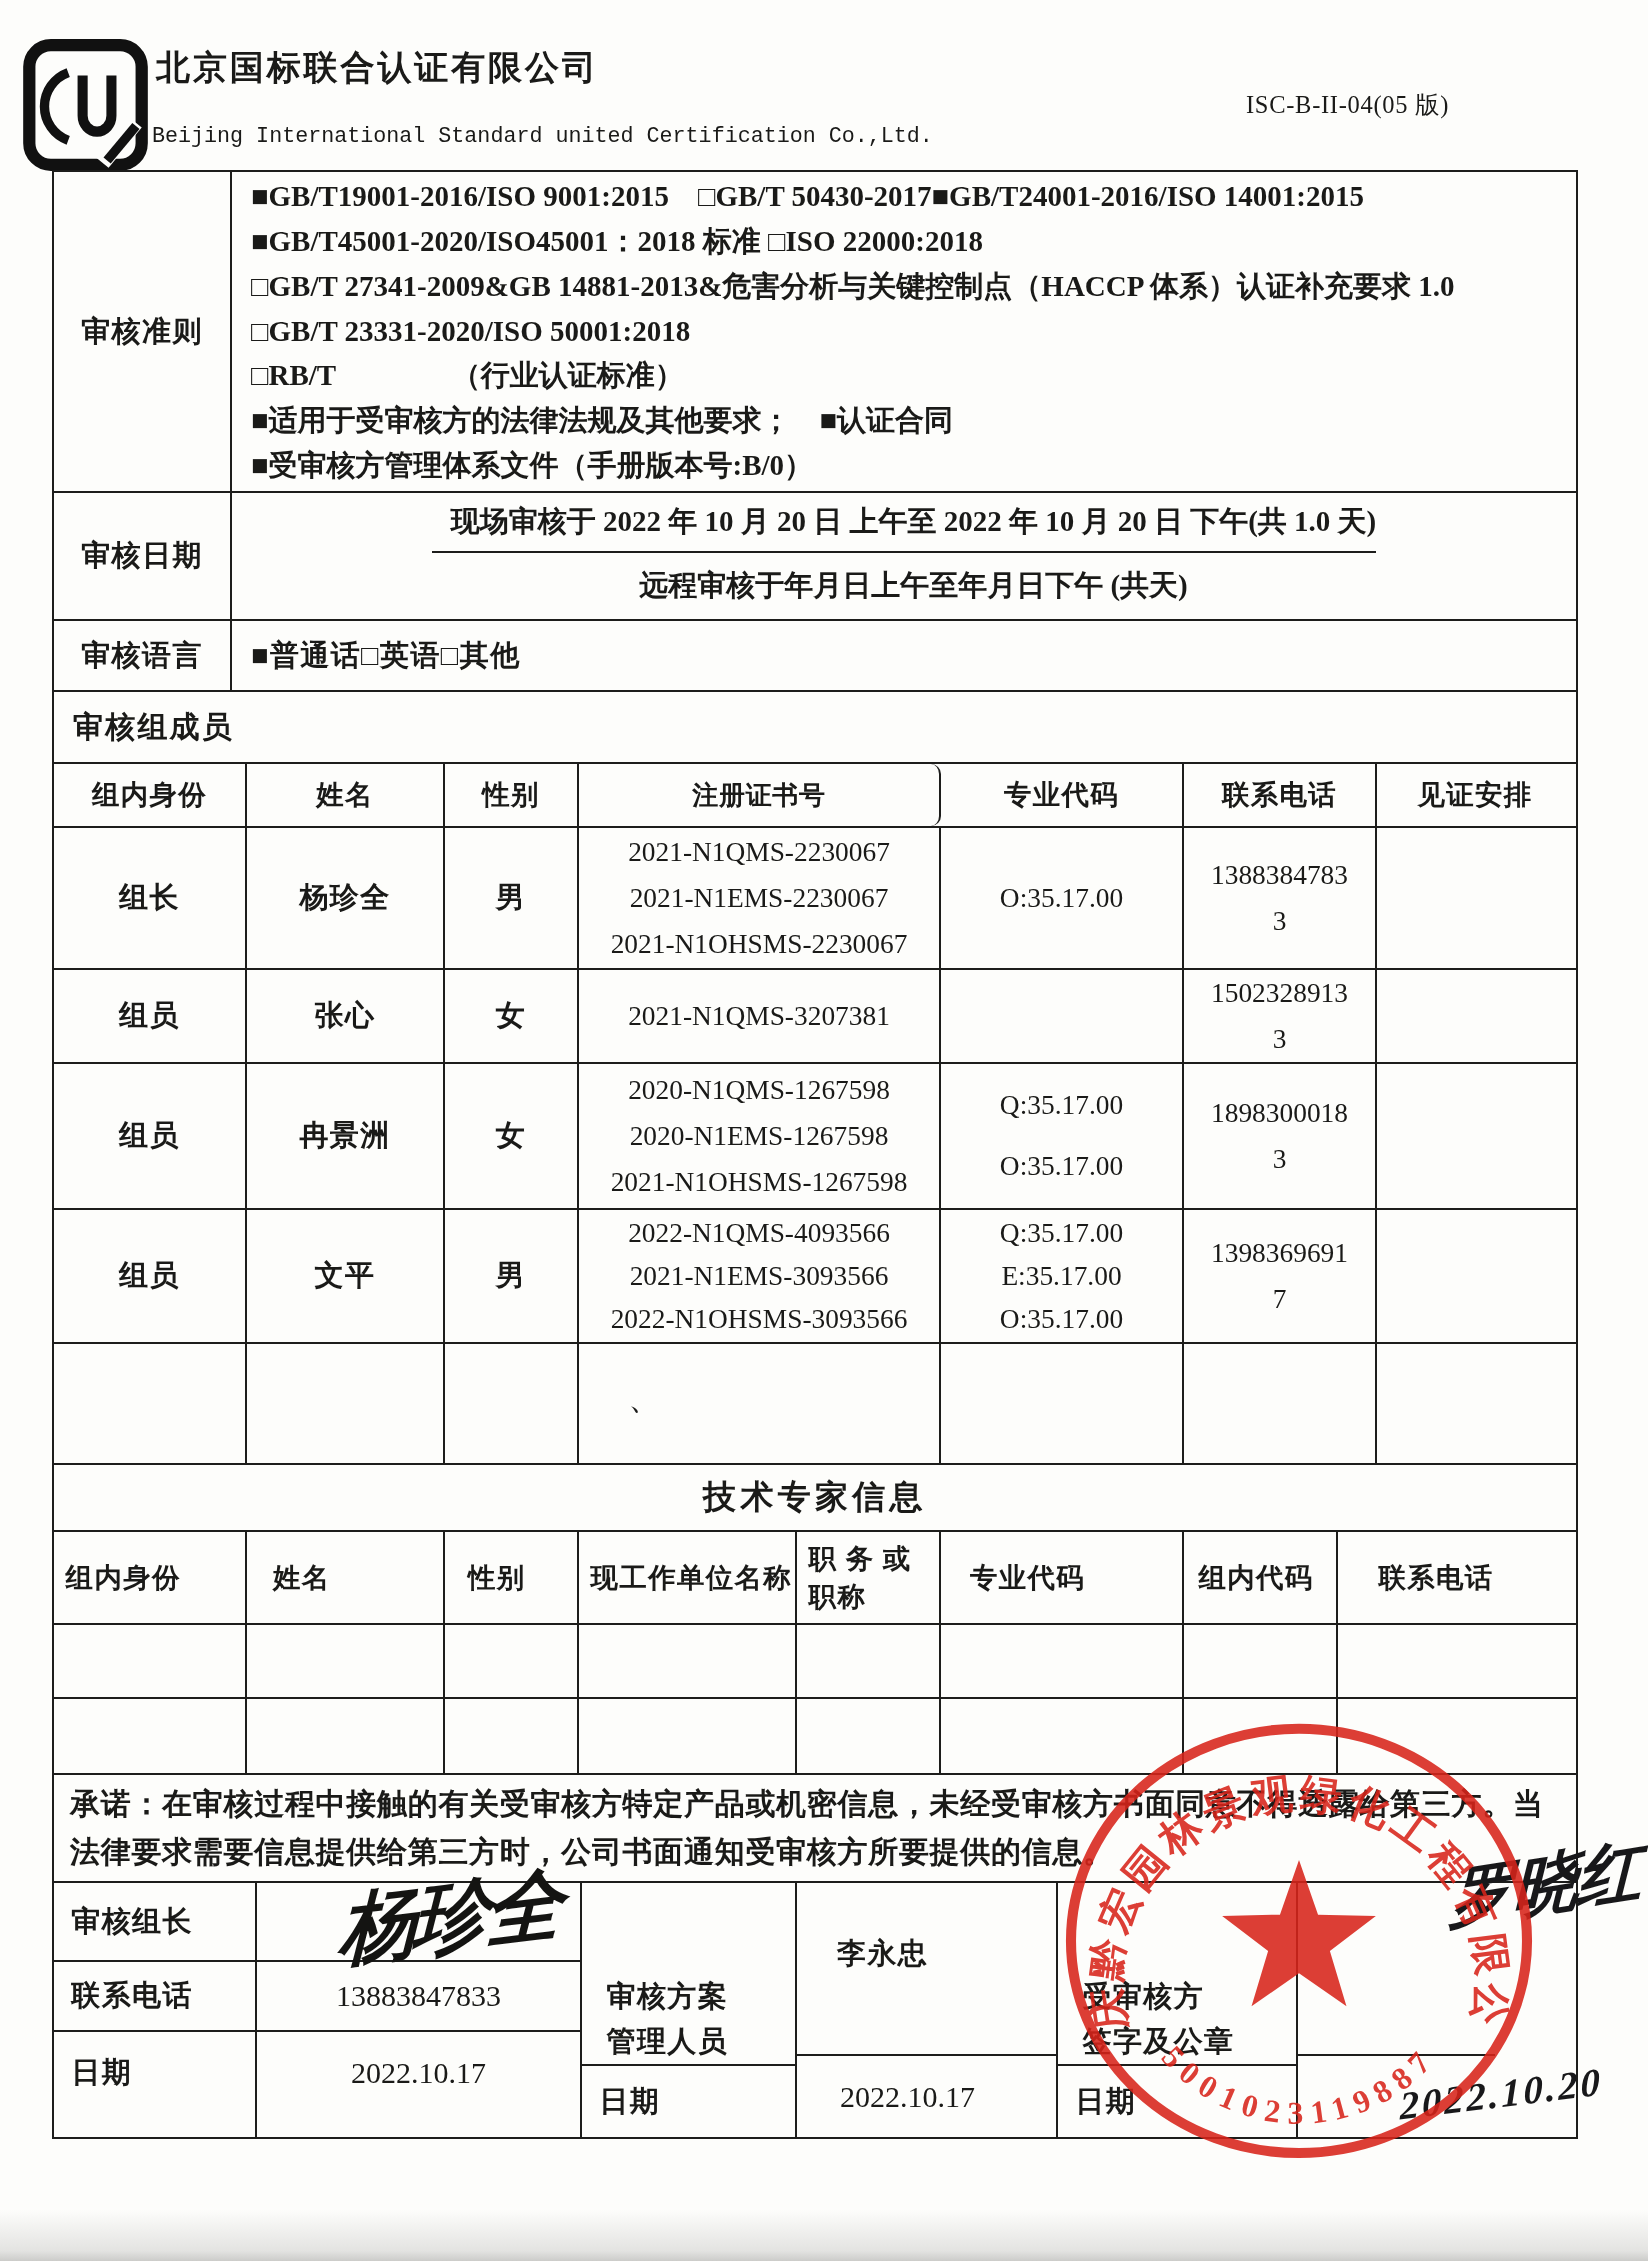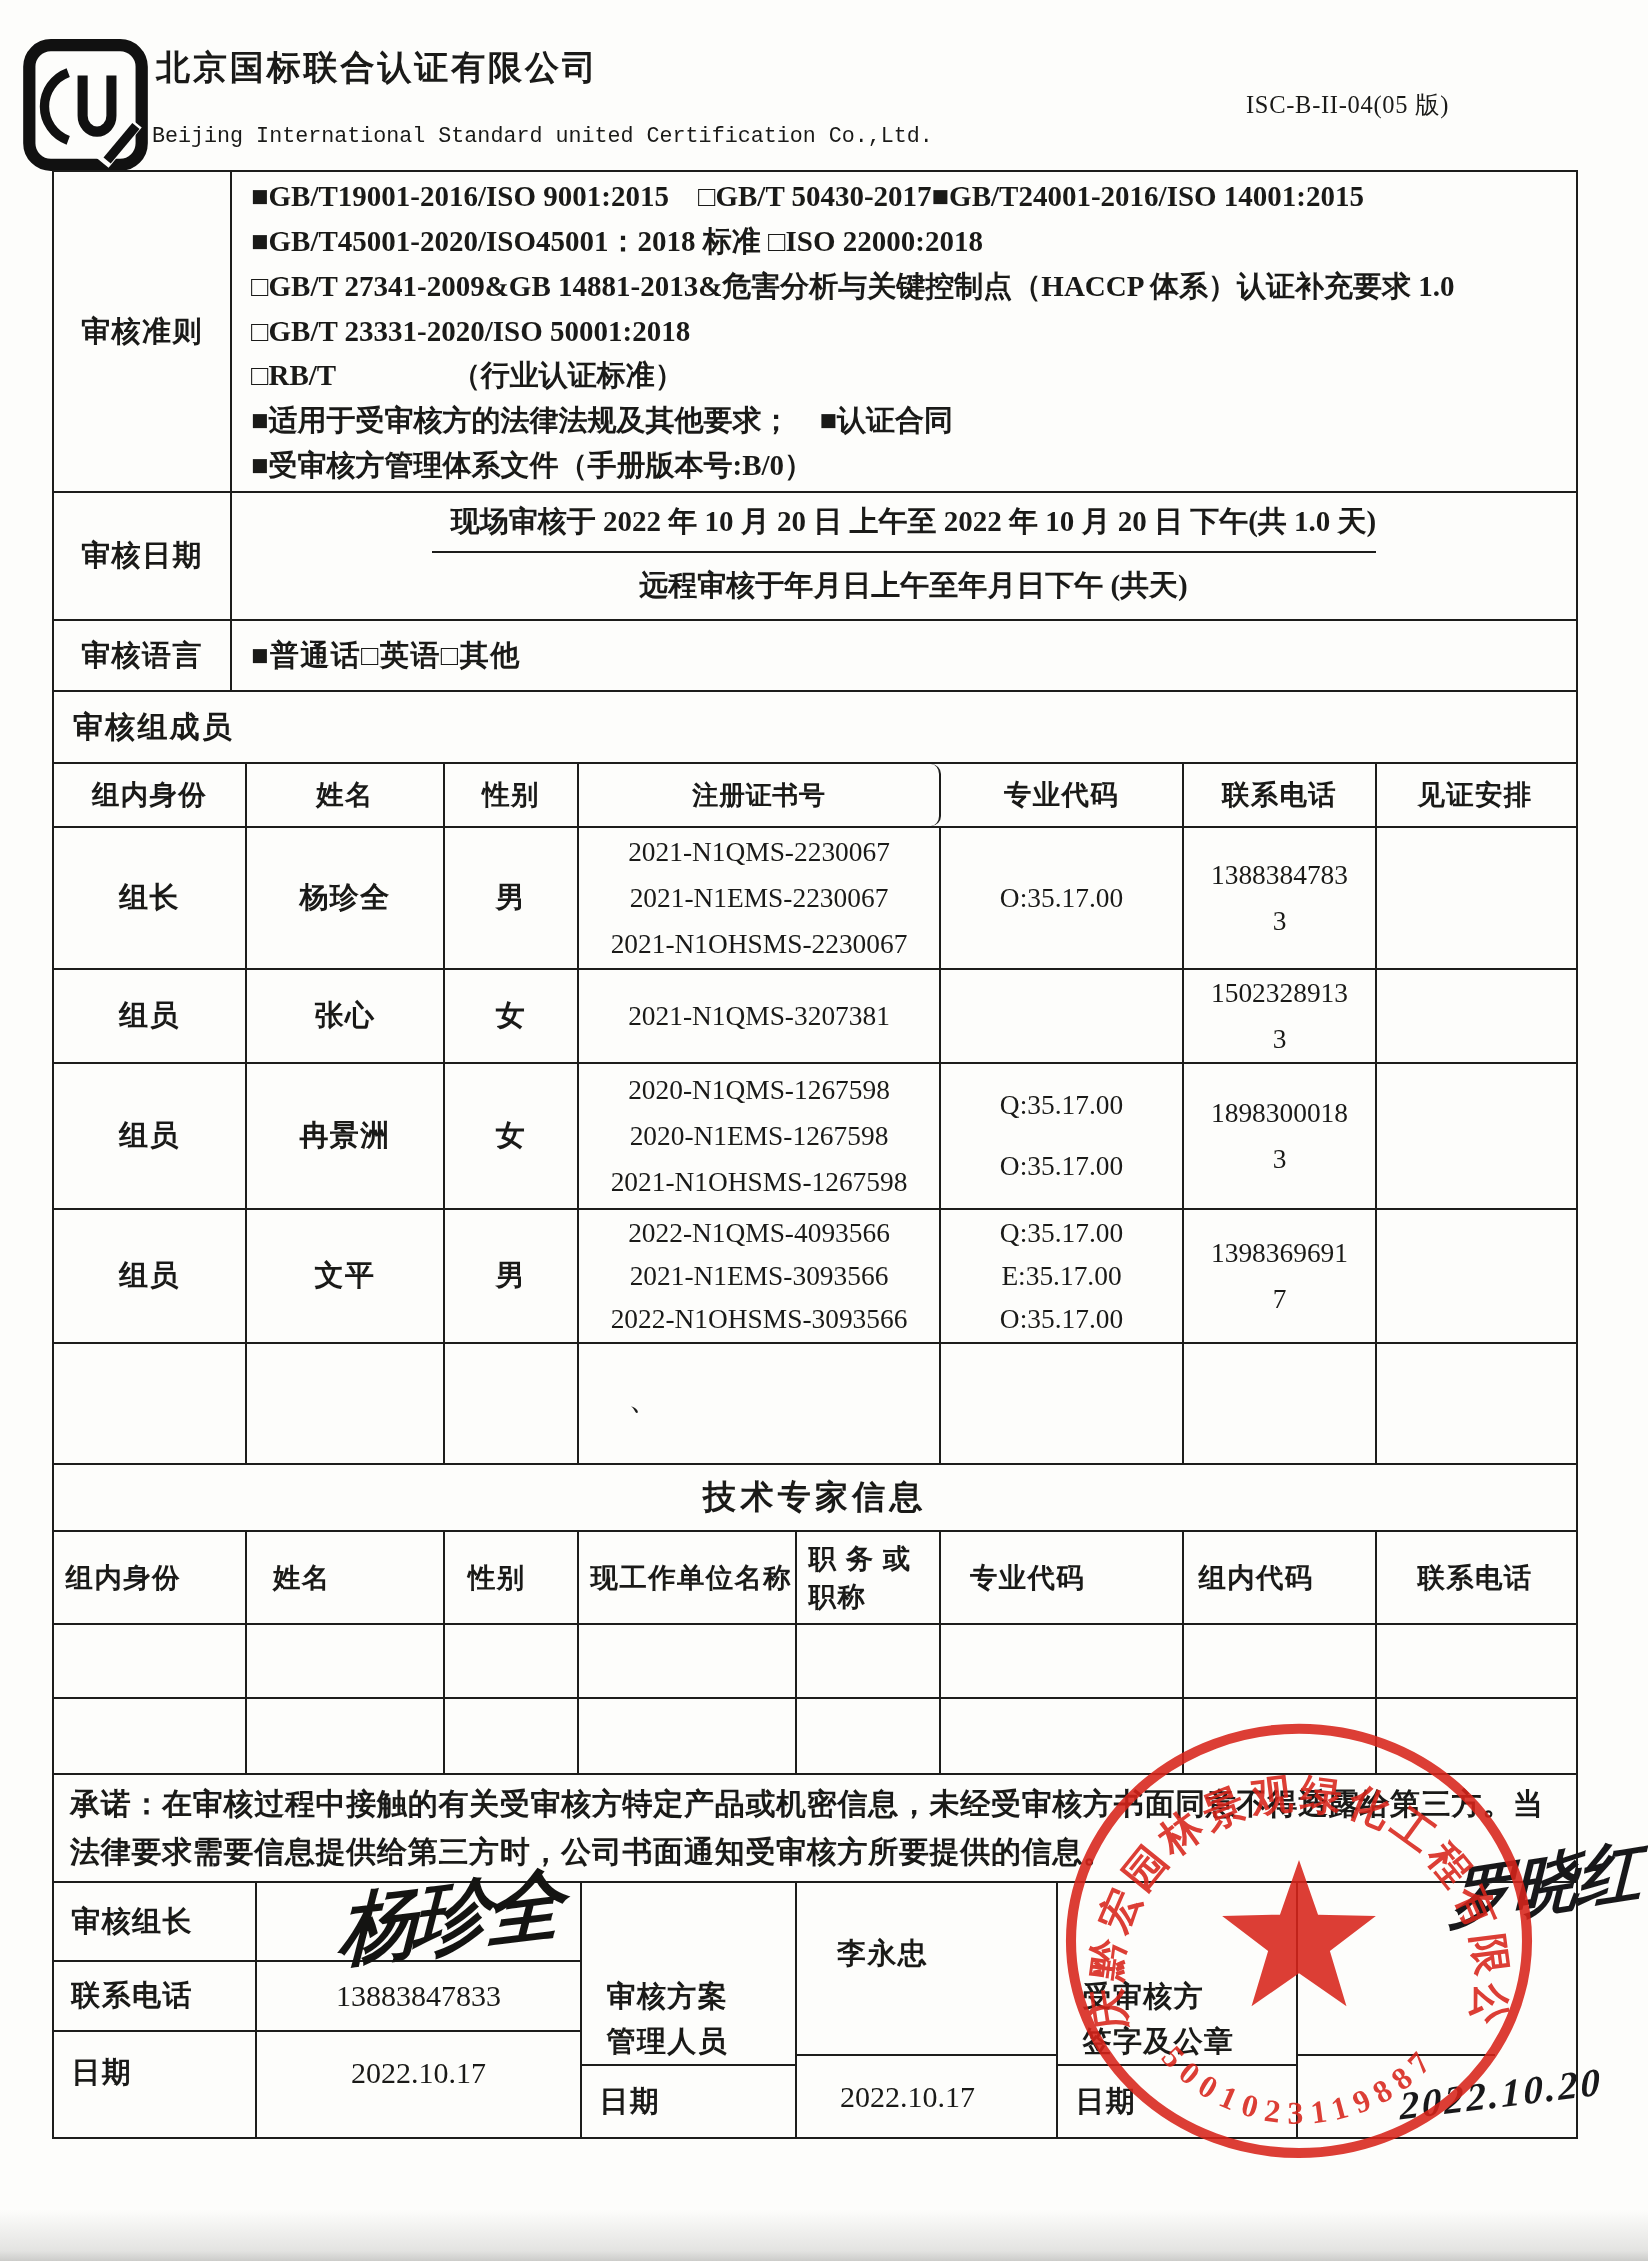--- a/index.html
+++ b/index.html
@@ -39,21 +39,21 @@
   .dateblock{flex:1;display:flex;flex-direction:column;}
   .datecell{display:flex;align-items:center;padding-left:19px;font-size:29px;font-weight:600;box-sizing:border-box;}
   .datecell.top{height:59px;border-bottom:2.9px solid #1d1d1b;}
   .datecell.bot{height:66px;}
 
   .secttitle{justify-content:flex-start;padding-left:19px;font-size:30px;font-weight:600;letter-spacing:2.2px;}
 
   
   .w1{width:193px}.w2{width:198px}.w3{width:134px}.w4{width:362px}.w5{width:243px}.w6{width:193px}.w7{width:196px;}
   
-  .e1{width:193px}.e2{width:198px}.e3{width:134px}.e4{width:218px}.e5{width:144px}.e6{width:243px}.e7{width:193px}.e8{width:196px}
+  .e1{width:193px}.e2{width:198px}.e3{width:134px}.e4{width:218px}.e5{width:144px}.e6{width:243px}.e7{width:154px}.e8{width:196px}
   .hdr{font-size:27.4px;font-weight:600;letter-spacing:1.4px;}
   .hdr-sm{font-size:26px;font-weight:600;letter-spacing:0.7px;border-radius:10px;}
   .wrapL{align-items:center;justify-content:flex-start;padding-left:11.6px;text-align:left;line-height:38px;}
 
   .bigtitle{font-size:33px;font-weight:700;letter-spacing:4.3px;}
 
   .commit{flex:1;display:flex;align-items:center;padding:4.3px 11.6px 4.3px 16px;}
   .commit p{margin:0;font-size:30px;font-weight:650;line-height:48px;letter-spacing:0.7px;}
 
   

